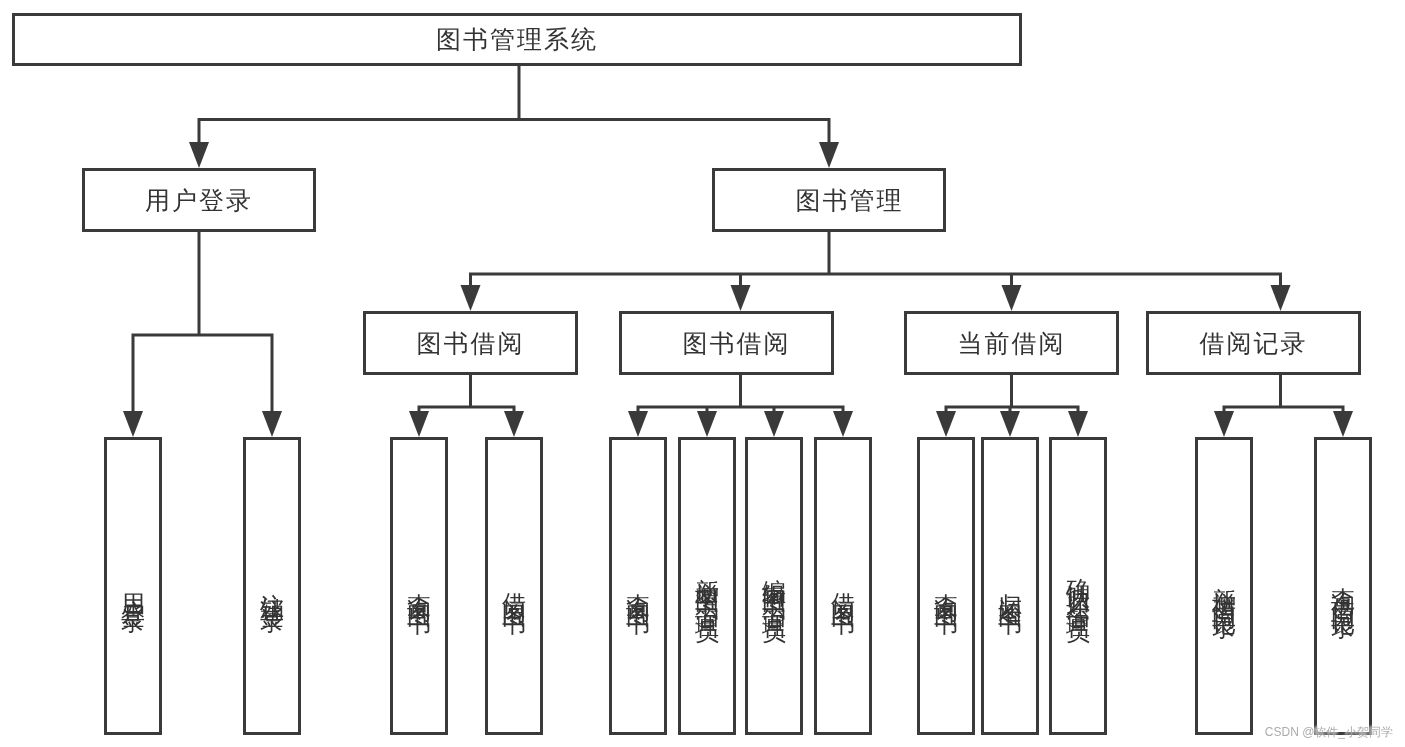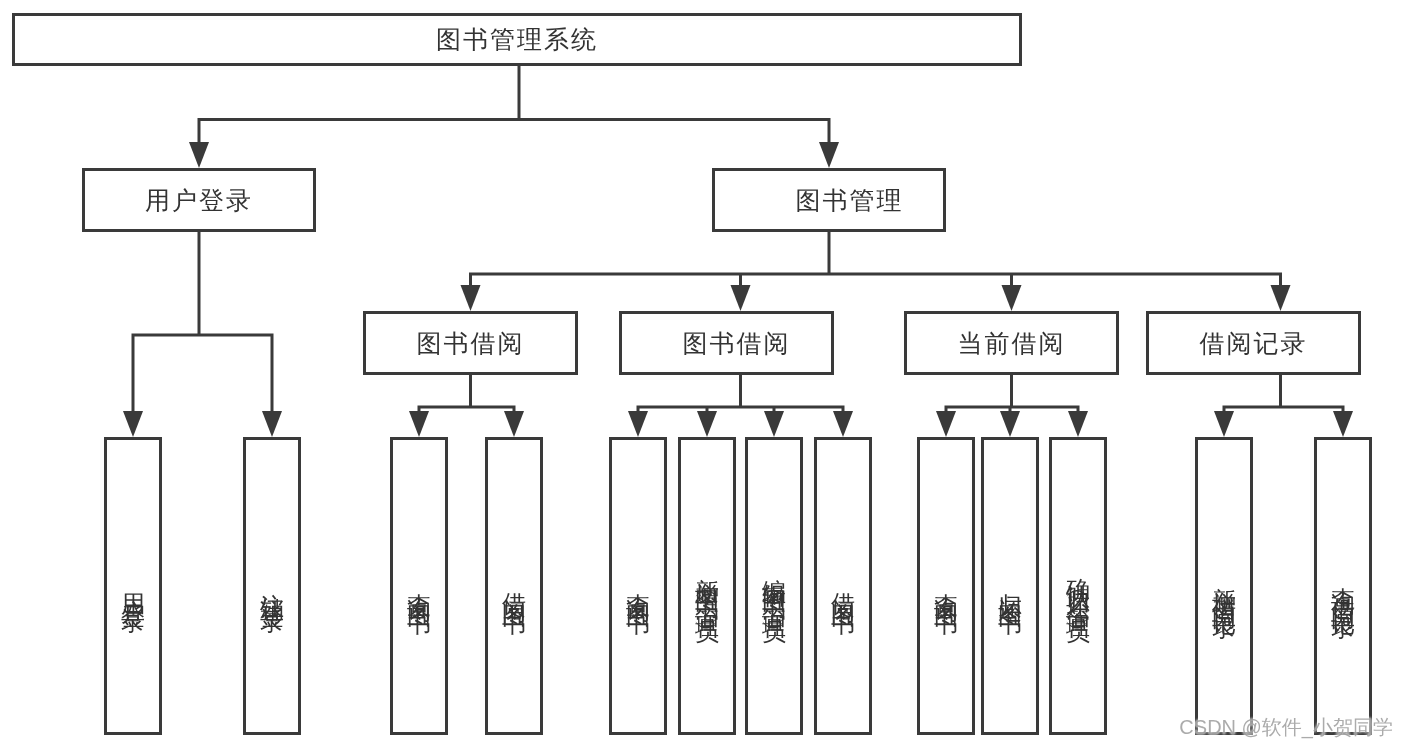--- a/index.html
+++ b/index.html
@@ -24,21 +24,21 @@
   .v-node{
     writing-mode:vertical-rl;
     text-orientation:mixed;
     font-size:24px;
     letter-spacing:6px;
     line-height:1;
   }
   .watermark{
     position:absolute;
     right:12px;bottom:6px;
-    font-size:20px;
+    font-size:12px;
     color:rgba(150,150,150,0.8);
     text-shadow:0 0 3px #fff, 0 0 3px #fff;
     z-index:3;
     white-space:nowrap;
   }
 </style>
 </head>
 <body>
 
 <div class="canvas">

